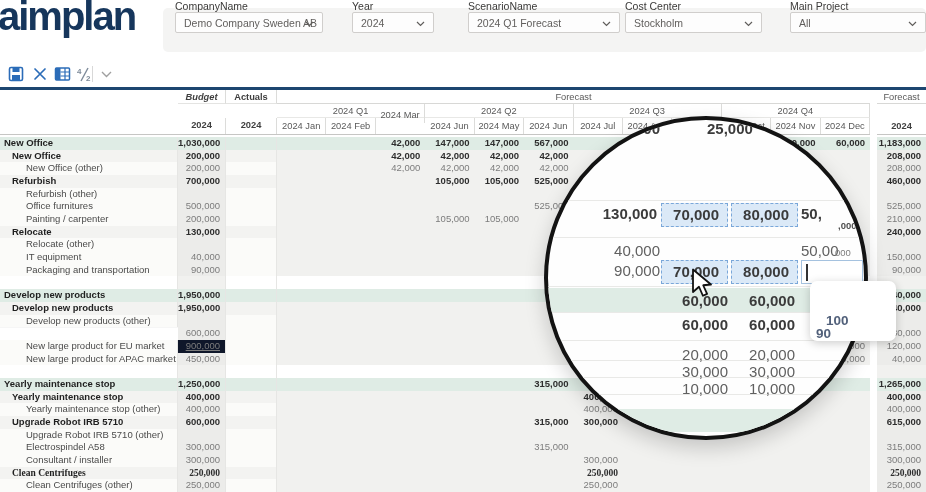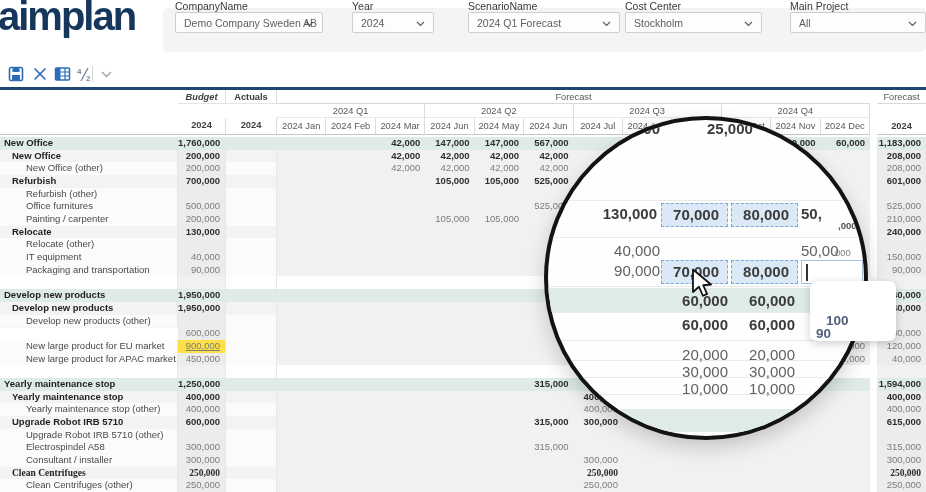--- a/index.html
+++ b/index.html
@@ -111,37 +111,37 @@
     <div class="hc" style="left: 277px; top: 0px; width: 593.04px; height: 14px; border-bottom: 1px solid rgb(216, 216, 214);">Forecast</div>
     <div class="hc" style="left: 877px; top: 0px; width: 49px; height: 14px; border-bottom: 1px solid rgb(216, 216, 214);">Forecast</div>
     <div class="hc hsep" style="left: 277px; top: 14px; width: 148.26px; height: 14px; border-bottom: 1px solid rgb(232, 232, 230);">2024 Q1</div>
     <div class="hc hsep" style="left: 425.26px; top: 14px; width: 148.26px; height: 14px; border-bottom: 1px solid rgb(232, 232, 230);">2024 Q2</div>
     <div class="hc hsep" style="left: 573.52px; top: 14px; width: 148.26px; height: 14px; border-bottom: 1px solid rgb(232, 232, 230);">2024 Q3</div>
     <div class="hc hsep" style="left: 721.78px; top: 14px; width: 148.26px; height: 14px; border-bottom: 1px solid rgb(232, 232, 230);">2024 Q4</div>
     <div class="hc hsep" style="left: 178px; top: 28px; width: 48px; height: 16px; font-weight: 600; color: rgb(63, 63, 63);">2024</div>
     <div class="hc hsep" style="left: 226px; top: 28px; width: 51px; height: 16px; font-weight: 600; color: rgb(63, 63, 63);">2024</div>
     <div class="hc hsep" style="left: 277px; top: 28px; width: 49.42px; height: 16px; line-height: 16px;">2024 Jan</div>
     <div class="hc hsep" style="left: 326.42px; top: 28px; width: 49.42px; height: 16px; line-height: 16px;">2024 Feb</div>
-    <div class="hc hsep" style="left: 375.84px; top: 28px; width: 49.42px; height: 16px; line-height: 16px;">2024 Mar</div>
+    <div class="hc hsep" style="left: 375.84px; top: 17px; width: 49.42px; height: 16px; line-height: 16px;">2024 Mar</div>
     <div class="hc hsep" style="left: 425.26px; top: 28px; width: 49.42px; height: 16px; line-height: 16px;">2024 Jun</div>
     <div class="hc hsep" style="left: 474.68px; top: 28px; width: 49.42px; height: 16px; line-height: 16px;">2024 May</div>
     <div class="hc hsep" style="left: 524.1px; top: 28px; width: 49.42px; height: 16px; line-height: 16px;">2024 Jun</div>
     <div class="hc hsep" style="left: 573.52px; top: 28px; width: 49.42px; height: 16px; line-height: 16px;">2024 Jul</div>
     <div class="hc hsep" style="left: 622.94px; top: 28px; width: 49.42px; height: 16px; line-height: 16px;">2024 Aug</div>
     <div class="hc hsep" style="left: 672.36px; top: 28px; width: 49.42px; height: 16px; line-height: 16px;">2024 Sep</div>
     <div class="hc hsep" style="left: 721.78px; top: 28px; width: 49.42px; height: 16px; line-height: 16px;">2024 Oct</div>
     <div class="hc hsep" style="left: 771.2px; top: 28px; width: 49.42px; height: 16px; line-height: 16px;">2024 Nov</div>
     <div class="hc hsep" style="left: 820.62px; top: 28px; width: 49.42px; height: 16px; line-height: 16px;">2024 Dec</div>
     <div class="hc" style="left: 877px; top: 28px; width: 49px; height: 16px; line-height: 16px; font-weight: 600; color: rgb(63, 63, 63);">2024</div>
     <div class="abs" style="left: 0px; top: 44px; width: 926px; height: 1px; background: rgb(198, 198, 196);"></div>
   </div>
 <div class="abs" id="tbody" style="left:0;top:0;width:926px;height:492px;">
     <div class="abs" style="left: 0px; top: 137px; width: 926px; height: 12.68px; border-bottom: 1px solid rgba(0, 0, 0, 0.035);">
       <div class="cell lbl" style="left: 0px; width: 178px; height: 100%; padding-left: 4px; background: rgb(223, 236, 229); font-weight: 700; color: rgb(31, 31, 31); border-right: 1px solid rgb(230, 230, 228);">New Office</div>
-      <div class="cell" style="left: 178px; width: 48px; height: 100%; background: rgb(223, 236, 229); font-weight: 700; color: rgb(46, 46, 46); border-right: 1px solid rgb(230, 230, 228);">1,760,000</div>
+      <div class="cell" style="left: 178px; width: 48px; height: 100%; background: rgb(223, 236, 229); font-weight: 700; color: rgb(46, 46, 46); border-right: 1px solid rgb(230, 230, 228);">1,030,000</div>
       <div class="cell" style="left: 226px; width: 51px; height: 100%; background: rgb(223, 236, 229); border-right: 1px solid rgb(230, 230, 228);"></div>
       <div class="cell" style="left: 277px; width: 49.42px; height: 100%; background: rgb(223, 236, 229); font-weight: 700; color: rgb(46, 46, 46);"></div>
       <div class="cell" style="left: 326.42px; width: 49.42px; height: 100%; background: rgb(223, 236, 229); font-weight: 700; color: rgb(46, 46, 46);"></div>
       <div class="cell" style="left: 375.84px; width: 49.42px; height: 100%; background: rgb(223, 236, 229); font-weight: 700; color: rgb(46, 46, 46);">42,000</div>
       <div class="cell" style="left: 425.26px; width: 49.42px; height: 100%; background: rgb(223, 236, 229); font-weight: 700; color: rgb(46, 46, 46);">147,000</div>
       <div class="cell" style="left: 474.68px; width: 49.42px; height: 100%; background: rgb(223, 236, 229); font-weight: 700; color: rgb(46, 46, 46);">147,000</div>
       <div class="cell" style="left: 524.1px; width: 49.42px; height: 100%; background: rgb(223, 236, 229); font-weight: 700; color: rgb(46, 46, 46);">567,000</div>
       <div class="cell" style="left: 573.52px; width: 49.42px; height: 100%; background: rgb(223, 236, 229); font-weight: 700; color: rgb(46, 46, 46);"></div>
       <div class="cell" style="left: 622.94px; width: 49.42px; height: 100%; background: rgb(223, 236, 229); font-weight: 700; color: rgb(46, 46, 46);"></div>
       <div class="cell" style="left: 672.36px; width: 49.42px; height: 100%; background: rgb(223, 236, 229); font-weight: 700; color: rgb(46, 46, 46);"></div>
@@ -195,21 +195,21 @@
       <div class="cell" style="left: 375.84px; width: 49.42px; height: 100%; background: rgb(241, 241, 239); font-weight: 700; color: rgb(46, 46, 46);"></div>
       <div class="cell" style="left: 425.26px; width: 49.42px; height: 100%; background: rgb(241, 241, 239); font-weight: 700; color: rgb(46, 46, 46);">105,000</div>
       <div class="cell" style="left: 474.68px; width: 49.42px; height: 100%; background: rgb(241, 241, 239); font-weight: 700; color: rgb(46, 46, 46);">105,000</div>
       <div class="cell" style="left: 524.1px; width: 49.42px; height: 100%; background: rgb(241, 241, 239); font-weight: 700; color: rgb(46, 46, 46);">525,000</div>
       <div class="cell" style="left: 573.52px; width: 49.42px; height: 100%; background: rgb(241, 241, 239); font-weight: 700; color: rgb(46, 46, 46);"></div>
       <div class="cell" style="left: 622.94px; width: 49.42px; height: 100%; background: rgb(241, 241, 239); font-weight: 700; color: rgb(46, 46, 46);"></div>
       <div class="cell" style="left: 672.36px; width: 49.42px; height: 100%; background: rgb(241, 241, 239); font-weight: 700; color: rgb(46, 46, 46);"></div>
       <div class="cell" style="left: 721.78px; width: 49.42px; height: 100%; background: rgb(241, 241, 239); font-weight: 700; color: rgb(46, 46, 46);"></div>
       <div class="cell" style="left: 771.2px; width: 49.42px; height: 100%; background: rgb(241, 241, 239); font-weight: 700; color: rgb(46, 46, 46);"></div>
       <div class="cell" style="left: 820.62px; width: 49.42px; height: 100%; background: rgb(241, 241, 239); font-weight: 700; color: rgb(46, 46, 46);"></div>
-      <div class="cell" style="left: 877px; width: 49px; height: 100%; background: rgb(236, 236, 234); font-weight: 700; color: rgb(46, 46, 46);">601,000</div>
+      <div class="cell" style="left: 877px; width: 49px; height: 100%; background: rgb(236, 236, 234); font-weight: 700; color: rgb(46, 46, 46);">460,000</div>
     </div>
     <div class="abs" style="left: 0px; top: 187.72px; width: 926px; height: 12.68px; border-bottom: 1px solid rgba(0, 0, 0, 0.035);">
       <div class="cell lbl" style="left: 0px; width: 178px; height: 100%; padding-left: 26px; background: rgb(251, 251, 249); font-weight: 400; color: rgb(74, 74, 74); border-right: 1px solid rgb(230, 230, 228);">Refurbish (other)</div>
       <div class="cell" style="left: 178px; width: 48px; height: 100%; background: rgb(236, 236, 234); font-weight: 400; color: rgb(124, 124, 124); border-right: 1px solid rgb(230, 230, 228);"></div>
       <div class="cell" style="left: 226px; width: 51px; height: 100%; background: rgb(251, 251, 249); border-right: 1px solid rgb(230, 230, 228);"></div>
       <div class="cell" style="left: 277px; width: 49.42px; height: 100%; background: rgb(241, 241, 239); font-weight: 400; color: rgb(124, 124, 124);"></div>
       <div class="cell" style="left: 326.42px; width: 49.42px; height: 100%; background: rgb(241, 241, 239); font-weight: 400; color: rgb(124, 124, 124);"></div>
       <div class="cell" style="left: 375.84px; width: 49.42px; height: 100%; background: rgb(241, 241, 239); font-weight: 400; color: rgb(124, 124, 124);"></div>
       <div class="cell" style="left: 425.26px; width: 49.42px; height: 100%; background: rgb(241, 241, 239); font-weight: 400; color: rgb(124, 124, 124);"></div>
       <div class="cell" style="left: 474.68px; width: 49.42px; height: 100%; background: rgb(241, 241, 239); font-weight: 400; color: rgb(124, 124, 124);"></div>
@@ -414,21 +414,21 @@
       <div class="cell" style="left: 573.52px; width: 49.42px; height: 100%; background: rgb(241, 241, 239); font-weight: 400; color: rgb(124, 124, 124);"></div>
       <div class="cell" style="left: 622.94px; width: 49.42px; height: 100%; background: rgb(241, 241, 239); font-weight: 400; color: rgb(124, 124, 124);"></div>
       <div class="cell" style="left: 672.36px; width: 49.42px; height: 100%; background: rgb(241, 241, 239); font-weight: 400; color: rgb(124, 124, 124);"></div>
       <div class="cell" style="left: 721.78px; width: 49.42px; height: 100%; background: rgb(241, 241, 239); font-weight: 400; color: rgb(124, 124, 124);"></div>
       <div class="cell" style="left: 771.2px; width: 49.42px; height: 100%; background: rgb(241, 241, 239); font-weight: 400; color: rgb(124, 124, 124);"></div>
       <div class="cell" style="left: 820.62px; width: 49.42px; height: 100%; background: rgb(241, 241, 239); font-weight: 400; color: rgb(124, 124, 124);"></div>
       <div class="cell" style="left: 877px; width: 49px; height: 100%; background: rgb(236, 236, 234); font-weight: 400; color: rgb(124, 124, 124);">80,000</div>
     </div>
     <div class="abs" style="left: 0px; top: 339.88px; width: 926px; height: 12.68px; border-bottom: 1px solid rgba(0, 0, 0, 0.035);">
       <div class="cell lbl" style="left: 0px; width: 178px; height: 100%; padding-left: 26px; background: rgb(251, 251, 249); font-weight: 400; color: rgb(74, 74, 74); border-right: 1px solid rgb(230, 230, 228);">New large product for EU market</div>
-      <div class="cell" style="left: 178px; width: 48px; height: 100%; background: #fde047; font-weight: 400; color: rgb(124, 124, 124); border-right: 1px solid rgb(230, 230, 228); text-decoration: underline;">900,000</div>
+      <div class="cell" style="left: 178px; width: 48px; height: 100%; background: #0f172a; font-weight: 400; color: rgb(124, 124, 124); border-right: 1px solid rgb(230, 230, 228); text-decoration: underline;">900,000</div>
       <div class="cell" style="left: 226px; width: 51px; height: 100%; background: rgb(251, 251, 249); border-right: 1px solid rgb(230, 230, 228);"></div>
       <div class="cell" style="left: 277px; width: 49.42px; height: 100%; background: rgb(241, 241, 239); font-weight: 400; color: rgb(124, 124, 124);"></div>
       <div class="cell" style="left: 326.42px; width: 49.42px; height: 100%; background: rgb(241, 241, 239); font-weight: 400; color: rgb(124, 124, 124);"></div>
       <div class="cell" style="left: 375.84px; width: 49.42px; height: 100%; background: rgb(241, 241, 239); font-weight: 400; color: rgb(124, 124, 124);"></div>
       <div class="cell" style="left: 425.26px; width: 49.42px; height: 100%; background: rgb(241, 241, 239); font-weight: 400; color: rgb(124, 124, 124);"></div>
       <div class="cell" style="left: 474.68px; width: 49.42px; height: 100%; background: rgb(241, 241, 239); font-weight: 400; color: rgb(124, 124, 124);"></div>
       <div class="cell" style="left: 524.1px; width: 49.42px; height: 100%; background: rgb(241, 241, 239); font-weight: 400; color: rgb(124, 124, 124);"></div>
       <div class="cell" style="left: 573.52px; width: 49.42px; height: 100%; background: rgb(241, 241, 239); font-weight: 400; color: rgb(124, 124, 124);"></div>
       <div class="cell" style="left: 622.94px; width: 49.42px; height: 100%; background: rgb(241, 241, 239); font-weight: 400; color: rgb(124, 124, 124);"></div>
       <div class="cell" style="left: 672.36px; width: 49.42px; height: 100%; background: rgb(241, 241, 239); font-weight: 400; color: rgb(124, 124, 124);"></div>
@@ -482,21 +482,21 @@
       <div class="cell" style="left: 375.84px; width: 49.42px; height: 100%; background: rgb(223, 236, 229); font-weight: 700; color: rgb(46, 46, 46);"></div>
       <div class="cell" style="left: 425.26px; width: 49.42px; height: 100%; background: rgb(223, 236, 229); font-weight: 700; color: rgb(46, 46, 46);"></div>
       <div class="cell" style="left: 474.68px; width: 49.42px; height: 100%; background: rgb(223, 236, 229); font-weight: 700; color: rgb(46, 46, 46);"></div>
       <div class="cell" style="left: 524.1px; width: 49.42px; height: 100%; background: rgb(223, 236, 229); font-weight: 700; color: rgb(46, 46, 46);">315,000</div>
       <div class="cell" style="left: 573.52px; width: 49.42px; height: 100%; background: rgb(223, 236, 229); font-weight: 700; color: rgb(46, 46, 46);"></div>
       <div class="cell" style="left: 622.94px; width: 49.42px; height: 100%; background: rgb(223, 236, 229); font-weight: 700; color: rgb(46, 46, 46);"></div>
       <div class="cell" style="left: 672.36px; width: 49.42px; height: 100%; background: rgb(223, 236, 229); font-weight: 700; color: rgb(46, 46, 46);"></div>
       <div class="cell" style="left: 721.78px; width: 49.42px; height: 100%; background: rgb(223, 236, 229); font-weight: 700; color: rgb(46, 46, 46);"></div>
       <div class="cell" style="left: 771.2px; width: 49.42px; height: 100%; background: rgb(223, 236, 229); font-weight: 700; color: rgb(46, 46, 46);"></div>
       <div class="cell" style="left: 820.62px; width: 49.42px; height: 100%; background: rgb(223, 236, 229); font-weight: 700; color: rgb(46, 46, 46);"></div>
-      <div class="cell" style="left: 877px; width: 49px; height: 100%; background: rgb(223, 236, 229); font-weight: 700; color: rgb(46, 46, 46);">1,594,000</div>
+      <div class="cell" style="left: 877px; width: 49px; height: 100%; background: rgb(223, 236, 229); font-weight: 700; color: rgb(46, 46, 46);">1,265,000</div>
     </div>
     <div class="abs" style="left: 0px; top: 390.6px; width: 926px; height: 12.68px; border-bottom: 1px solid rgba(0, 0, 0, 0.035);">
       <div class="cell lbl" style="left: 0px; width: 178px; height: 100%; padding-left: 12px; background: rgb(243, 243, 241); font-weight: 700; color: rgb(31, 31, 31); border-right: 1px solid rgb(230, 230, 228);">Yearly maintenance stop</div>
       <div class="cell" style="left: 178px; width: 48px; height: 100%; background: rgb(236, 236, 234); font-weight: 700; color: rgb(46, 46, 46); border-right: 1px solid rgb(230, 230, 228);">400,000</div>
       <div class="cell" style="left: 226px; width: 51px; height: 100%; background: rgb(243, 243, 241); border-right: 1px solid rgb(230, 230, 228);"></div>
       <div class="cell" style="left: 277px; width: 49.42px; height: 100%; background: rgb(241, 241, 239); font-weight: 700; color: rgb(46, 46, 46);"></div>
       <div class="cell" style="left: 326.42px; width: 49.42px; height: 100%; background: rgb(241, 241, 239); font-weight: 700; color: rgb(46, 46, 46);"></div>
       <div class="cell" style="left: 375.84px; width: 49.42px; height: 100%; background: rgb(241, 241, 239); font-weight: 700; color: rgb(46, 46, 46);"></div>
       <div class="cell" style="left: 425.26px; width: 49.42px; height: 100%; background: rgb(241, 241, 239); font-weight: 700; color: rgb(46, 46, 46);"></div>
       <div class="cell" style="left: 474.68px; width: 49.42px; height: 100%; background: rgb(241, 241, 239); font-weight: 700; color: rgb(46, 46, 46);"></div>

